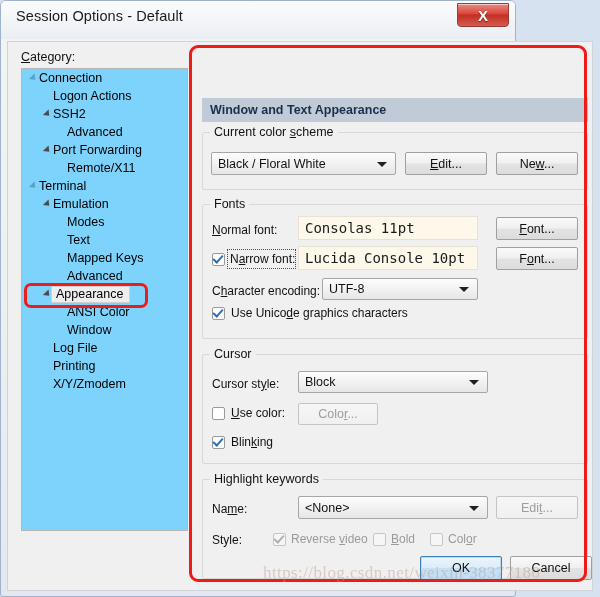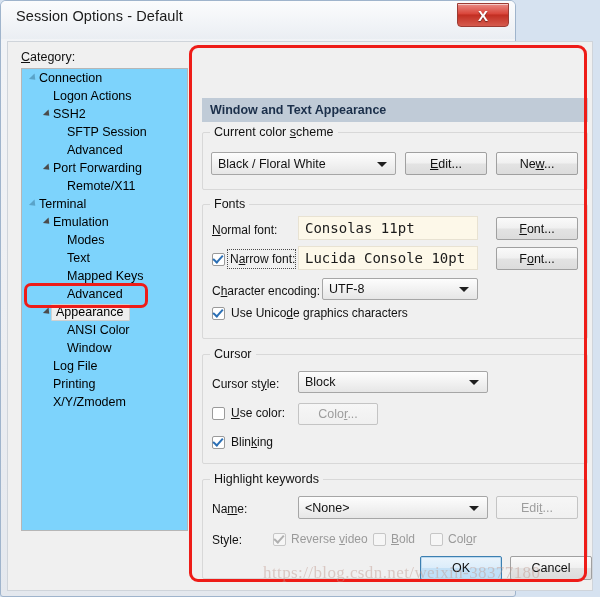--- a/index.html
+++ b/index.html
@@ -293,24 +293,20 @@
           <div class="tree-row" style="padding-left: 20px;">
             <span class="tri tri-dark"></span>
             <span class="lbl">Logon Actions</span>
           </div>
           <div class="tree-row" style="padding-left: 20px;">
             <span class="tri tri-dark"><span class="tri-glyph"></span></span>
             <span class="lbl">SSH2</span>
           </div>
           <div class="tree-row" style="padding-left: 34px;">
             <span class="tri tri-dark"></span>
-            <span class="lbl">SFTP Session</span>
-          </div>
-          <div class="tree-row" style="padding-left: 34px;">
-            <span class="tri tri-dark"></span>
             <span class="lbl">Advanced</span>
           </div>
           <div class="tree-row" style="padding-left: 20px;">
             <span class="tri tri-dark"><span class="tri-glyph"></span></span>
             <span class="lbl">Port Forwarding</span>
           </div>
           <div class="tree-row" style="padding-left: 34px;">
             <span class="tri tri-dark"></span>
             <span class="lbl">Remote/X11</span>
           </div>

